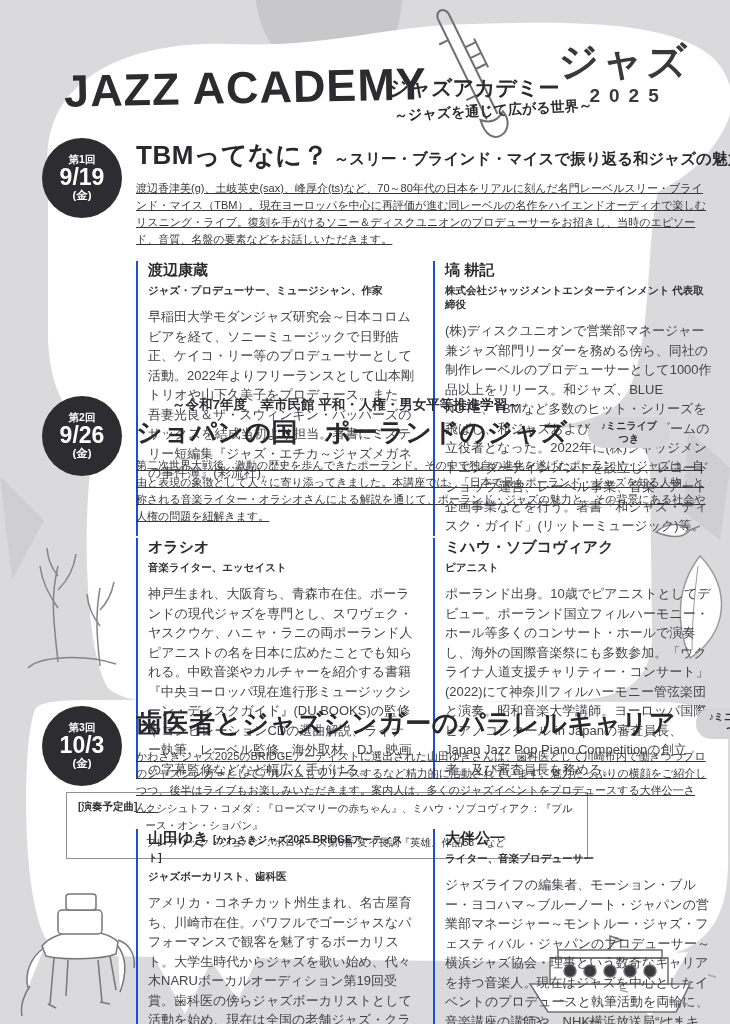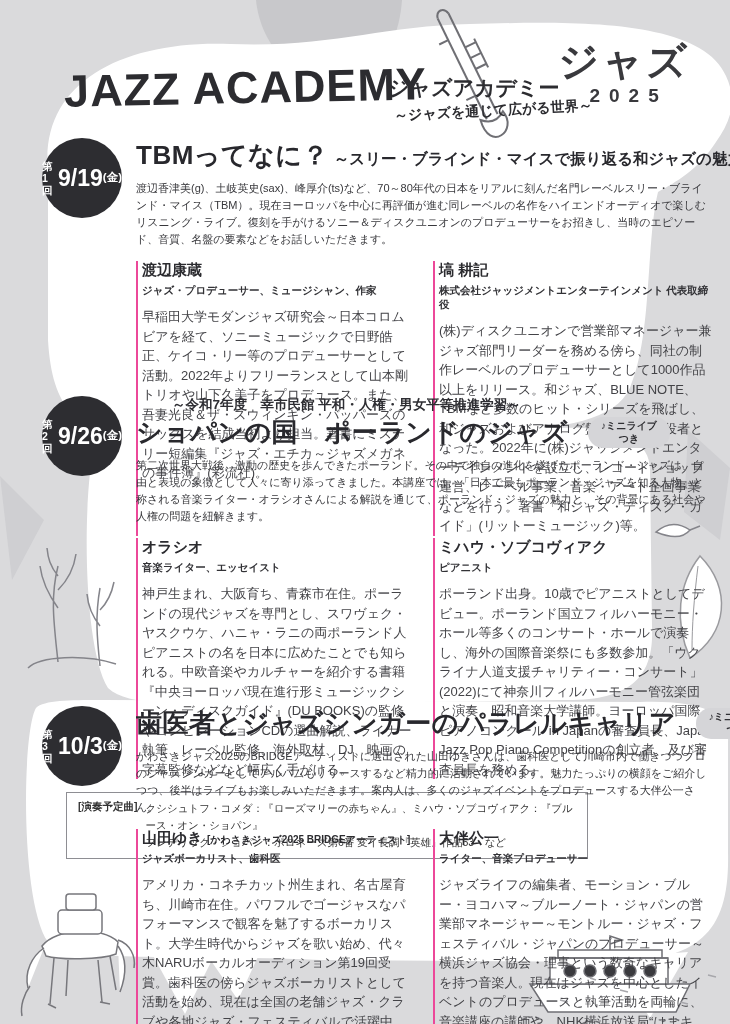--- a/index.html
+++ b/index.html
@@ -14,34 +14,34 @@
   .header-sub{left:394px;top:102px;font-size:14px;font-weight:800;color:#2c2c30;transform:rotate(-3deg);}
   .logo{right:40px;top:40px;text-align:center;color:#39393d;font-weight:900;line-height:1.05;}
   .logo-l1{font-size:25px;letter-spacing:2px;}
   .logo-l2{font-size:40px;letter-spacing:3px;}
   .logo-year{font-size:19px;letter-spacing:9px;margin-top:4px;padding-left:9px;}
 
   
   .section{position:absolute;left:42px;display:flex;gap:14px;z-index:2;}
   .s1{top:138px;} .s2{top:396px;} .s3{top:706px;}
   .date-circle{flex:0 0 80px;width:80px;height:80px;border-radius:50%;background:#2d2d31;color:#fff;
-    display:flex;align-items:center;justify-content:center;line-height:1.15;}
+    display:flex;flex-direction:column;align-items:center;justify-content:center;line-height:1.15;}
   .round{font-size:10.5px;font-weight:bold;}
   .date{font-size:23px;font-weight:bold;line-height:1.05;}
   .day{font-size:11.5px;font-weight:bold;}
   .content{width:576px;}
   .pre-title{font-size:13.5px;font-weight:800;color:#2e2e33;margin:0 0 1px 0;padding-left:36px;}
   .title-row{display:flex;align-items:center;gap:20px;}
   .sec-title{font-size:26px;font-weight:900;color:#28282d;margin:0;letter-spacing:0.5px;white-space:nowrap;}
   .t-suffix{font-size:15.5px;font-weight:800;margin-left:5px;letter-spacing:0;}
   .badge-pill{flex:0 0 auto;background:#d5d5d8;border-radius:15px;padding:3px 13px;text-align:center;
     font-size:10px;font-weight:800;color:#2f2f33;line-height:1.25;}
-  .desc{font-size:11px;line-height:1.55;color:#37373b;font-weight:500;margin-top:7px;}
+  .desc{font-size:11px;line-height:1.55;color:#37373b;font-weight:500;margin-top:7px;text-decoration:underline;}
   .speakers{display:flex;gap:18px;margin-top:13px;}
-  .speaker{flex:1;border-left:2px solid #ec4899;padding-left:4px;}
+  .speaker{flex:1;border-left:2px solid #1d4ed8;padding-left:10px;}
   .sp-name{font-size:15px;font-weight:900;color:#2b2b2f;line-height:1.2;}
   .sp-note{font-size:10px;font-weight:700;}
   .sp-role{font-size:10.5px;font-weight:800;color:#323236;margin-top:5px;}
   .sp-bio{font-size:13px;line-height:1.5;color:#434347;margin-top:9px;}
   .sp-extra{font-size:11px;font-weight:800;color:#2d2d31;margin-top:7px;}
   .program-box{display:flex;gap:8px;border:1.5px solid #8e8e93;background:#fff;margin-top:13px;margin-left:-70px;
     width:498px;padding:7px 11px;font-size:10.5px;color:#333;}
   .pb-label{font-weight:800;white-space:nowrap;}
   .pb-lines{line-height:1.6;}
 </style>

